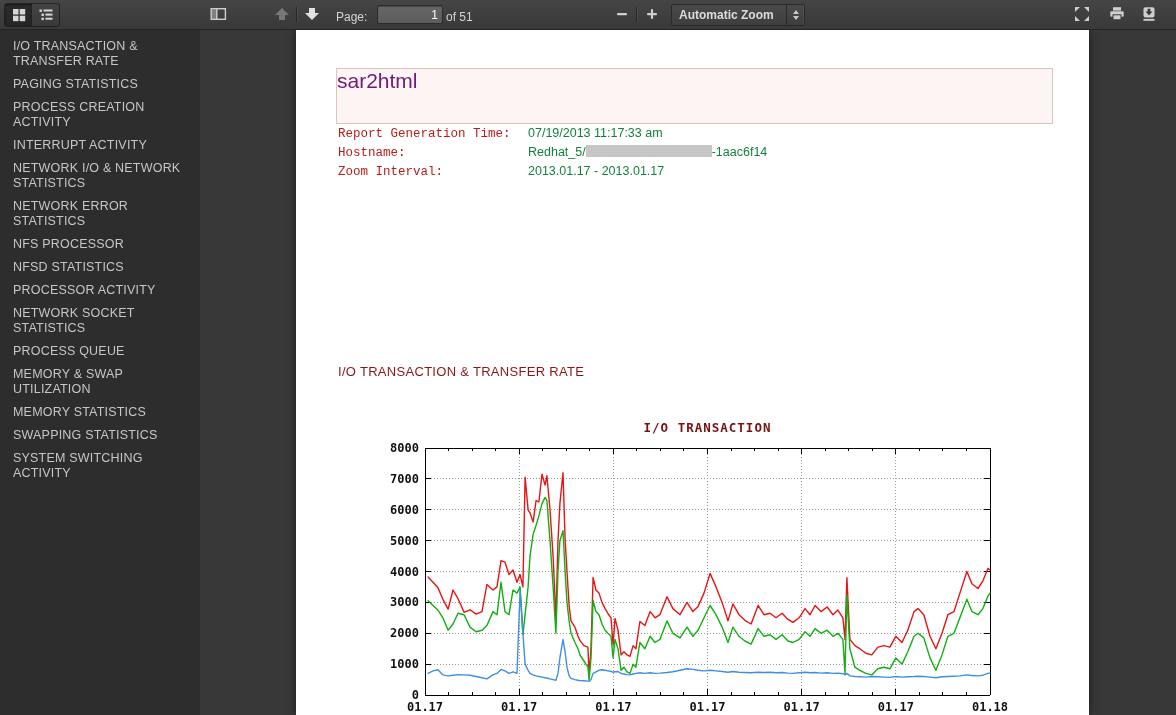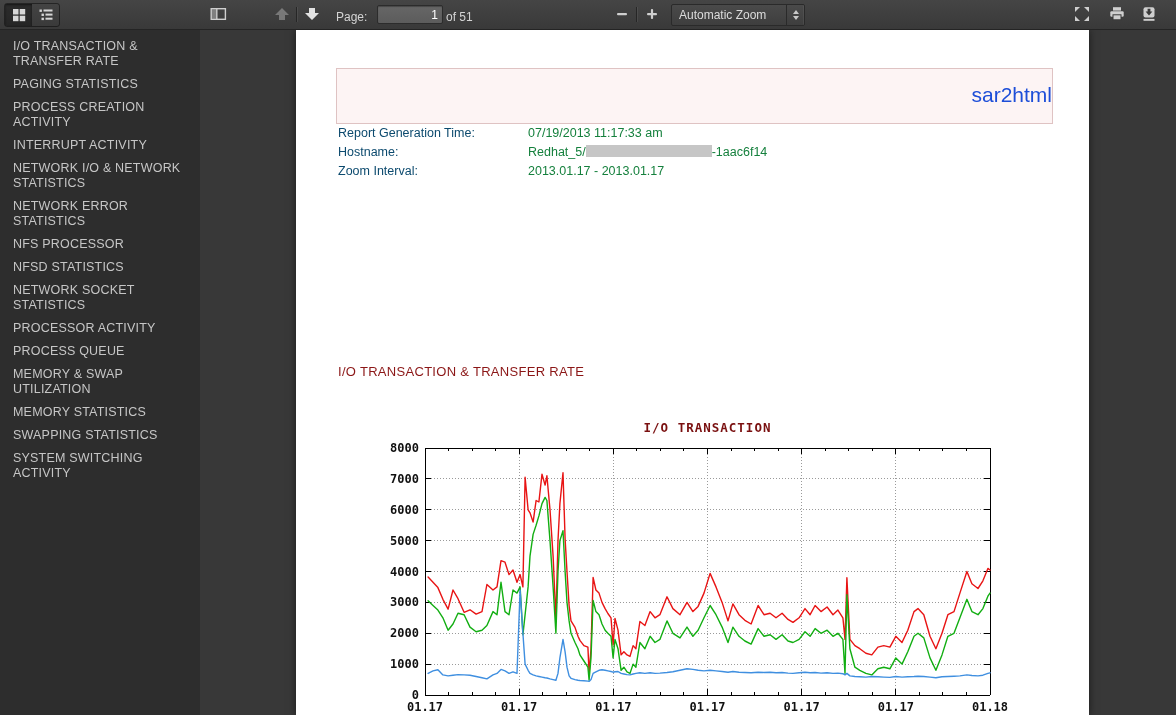--- a/index.html
+++ b/index.html
@@ -19,31 +19,31 @@
   
   #toolbar{position:absolute;left:200px;right:0;top:0;height:29px;background:linear-gradient(#454545,#393939);border-bottom:1px solid #242424;color:#d4d4d4;font-size:12px;}
   .tb-abs{position:absolute;top:0;height:33px;display:flex;align-items:center;}
   .tb-btn{background:transparent;border:0;padding:0;width:24px;height:22px;display:flex;align-items:center;justify-content:center;cursor:pointer;border-radius:2px;}
   .tb-sep{position:absolute;top:7px;width:1px;height:15px;background:#262626;box-shadow:1px 0 0 rgba(255,255,255,.07);}
   .tb-label{color:#d4d4d4;}
   #page-input{position:absolute;left:177px;top:5px;width:56px;height:17px;background:linear-gradient(#666,#5c5c5c);
     border:1px solid #2c2c2c;border-radius:2px;color:#fff;font-size:12px;text-align:right;padding:0 4px;font-family:"Liberation Sans",sans-serif;box-shadow:inset 0 1px 1px rgba(0,0,0,.3);}
   #zoom-select{position:absolute;left:471px;top:4px;width:132px;height:20px;background:linear-gradient(#4a4a4a,#3e3e3e);
     border:1px solid #2a2a2a;border-radius:2px;display:flex;align-items:center;cursor:pointer;color:#dcdcdc;font-size:12px;}
-  #zoom-select .zs-text{flex:1;padding-left:7px;white-space:nowrap;overflow:hidden;}
+  #zoom-select .zs-text{flex:1;padding-left:7px;white-space:nowrap;overflow:hidden;font-weight:bold;}
   #zoom-select .zs-arrows{width:17px;height:100%;border-left:1px solid #2a2a2a;box-shadow:-1px 0 0 rgba(255,255,255,.06) inset;display:flex;flex-direction:column;align-items:center;justify-content:center;gap:2px;}
   .tri-up{width:0;height:0;border-left:3.5px solid transparent;border-right:3.5px solid transparent;border-bottom:4px solid #c9c9c9;}
   .tri-down{width:0;height:0;border-left:3.5px solid transparent;border-right:3.5px solid transparent;border-top:4px solid #c9c9c9;}
   
   #viewer{position:absolute;left:200px;top:30px;right:0;bottom:0;background:#383838;overflow:hidden;}
   #pdf-page{position:absolute;left:96px;top:0;width:793px;height:685px;background:#fff;box-shadow:0 0 8px rgba(0,0,0,.55);overflow:hidden;}
   #title-box{position:absolute;left:40px;top:38px;width:715px;height:54px;background:#fdf4f4;border:1px solid #dfc3c3;}
-  #title-box .doc-title{display:block;text-align:right;margin-top:14px;font-size:21px;color:#1d4ed8;}
+  #title-box .doc-title{display:block;text-align:left;font-size:21px;color:#701a75;}
   .meta-row{position:absolute;left:42px;font-size:12.5px;height:18px;white-space:nowrap;}
-  .meta-label{display:inline-block;width:190px;color:#0c4a6e;}
+  .meta-label{display:inline-block;width:190px;color:#b91c1c;font-family:Liberation Mono, monospace;}
   .meta-value{color:#15803d;}
   .redacted{display:inline-block;width:126px;height:12px;background:#c6c6c6;vertical-align:-1px;}
   #section-heading{position:absolute;left:42px;top:334px;font-size:13px;color:#8b1616;letter-spacing:.3px;}
   #chart-svg{position:absolute;left:90px;top:385px;}
   .icon-svg{display:block;}
 </style>
 </head>
 <body>
 
 <div id="sidebar">
@@ -71,22 +71,22 @@
   </div>
   <div id="outline-view">
       <div class="outline-item">I/O TRANSACTION &amp; TRANSFER RATE</div>
       <div class="outline-item">PAGING STATISTICS</div>
       <div class="outline-item">PROCESS CREATION ACTIVITY</div>
       <div class="outline-item">INTERRUPT ACTIVITY</div>
       <div class="outline-item">NETWORK I/O &amp; NETWORK STATISTICS</div>
       <div class="outline-item">NETWORK ERROR STATISTICS</div>
       <div class="outline-item">NFS PROCESSOR</div>
       <div class="outline-item">NFSD STATISTICS</div>
+      <div class="outline-item">PROCESSOR ACTIVITY</div>
       <div class="outline-item">NETWORK SOCKET STATISTICS</div>
-      <div class="outline-item">PROCESSOR ACTIVITY</div>
       <div class="outline-item">PROCESS QUEUE</div>
       <div class="outline-item">MEMORY &amp; SWAP UTILIZATION</div>
       <div class="outline-item">MEMORY STATISTICS</div>
       <div class="outline-item">SWAPPING STATISTICS</div>
       <div class="outline-item">SYSTEM SWITCHING ACTIVITY</div>
     </div>
 </div>
 
 <div id="toolbar">
   <button class="tb-btn" style="position:absolute;left:6px;top:3px;width:25px;">

